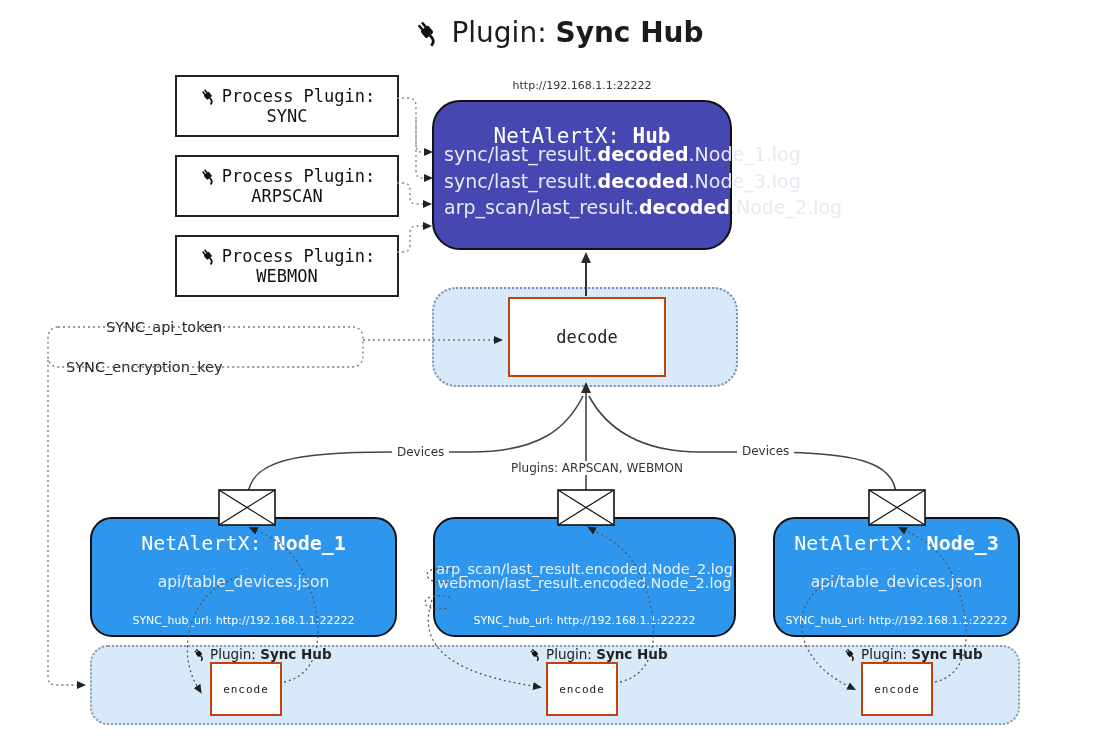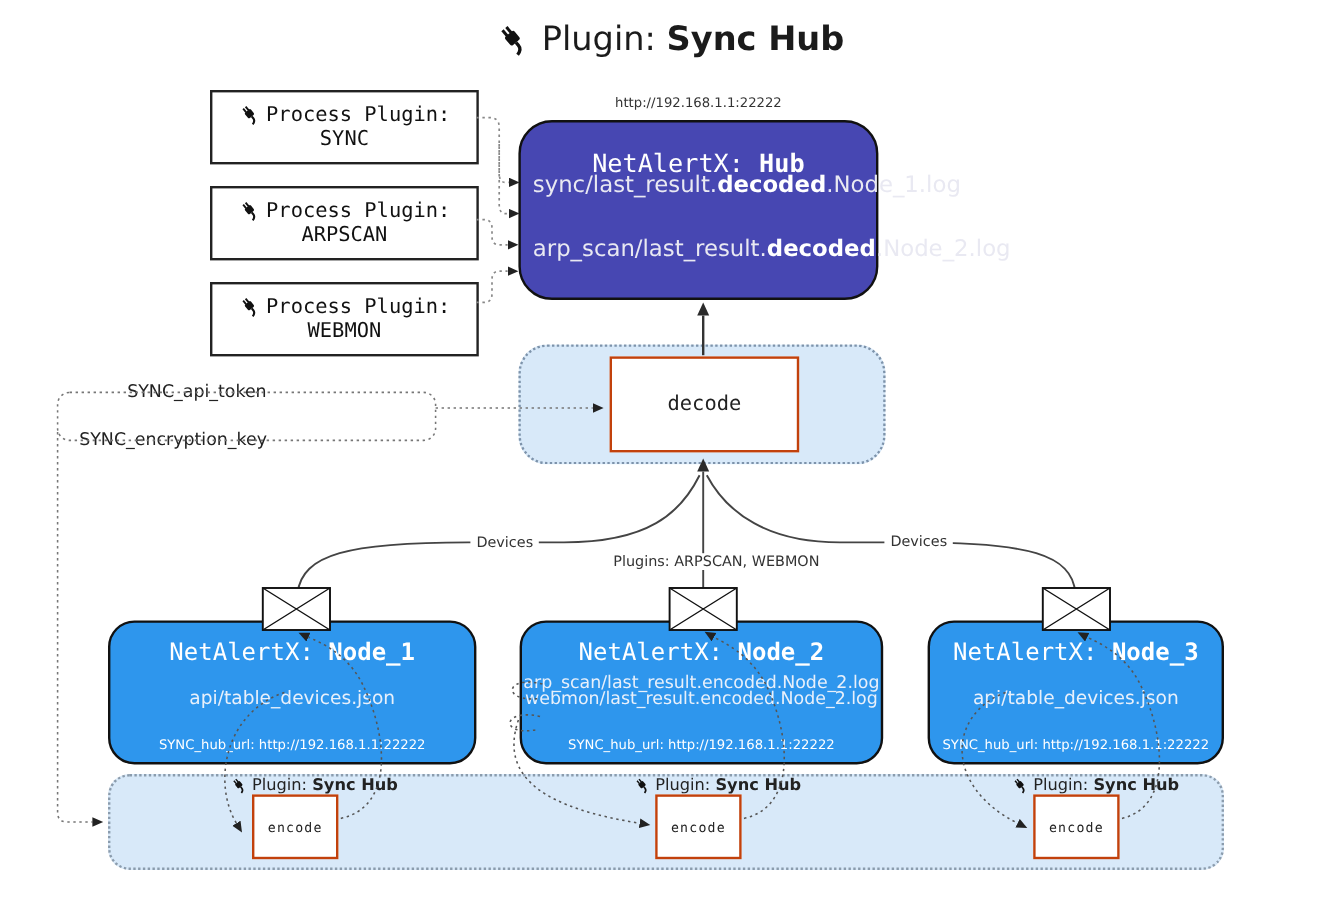--- a/index.html
+++ b/index.html
@@ -10,21 +10,21 @@
 
   
   .title{left:0;top:16px;width:1117px;display:flex;justify-content:center;align-items:center;
          gap:8px;font-size:28px;color:#1b1b1b;}
   .title b{font-weight:700;}
 
   
   .pbox{left:175px;width:220px;height:58px;background:#fff;border:2px solid #222;
         display:flex;flex-direction:column;justify-content:center;align-items:center;
         font-size:17px;color:#111;}
-  .pbox .l1{display:flex;align-items:flex-start;gap:4px;}
+  .pbox .l1{display:flex;align-items:center;gap:4px;}
 
   
   .hub-url{left:432px;top:79px;width:300px;text-align:center;font-size:11px;color:#333;}
   .hub{left:432px;top:100px;width:300px;height:150px;background:#4747b2;border:2.5px solid #111;
        border-radius:28px;box-sizing:border-box;color:#fff;}
   .hub-title{left:432px;top:124px;width:300px;text-align:center;font-size:21px;color:#fff;}
   .hub-line{left:444px;width:286px;font-size:19px;color:#e9e9f2;white-space:nowrap;}
   .hub-line b{color:#fff;}
 
   
@@ -111,35 +111,35 @@
         </svg>
       <span>Process Plugin:</span>
     </div>
     <div>WEBMON</div>
   </div>
 
   <div class="abs hub-url">http://192.168.1.1:22222</div>
   <div class="abs hub"></div>
   <div class="abs hub-title mono"><span>NetAlertX: </span><b>Hub</b></div>
   <div class="abs hub-line" style="top:143px;"><span>sync/last_result.</span><b>decoded</b><span>.Node_1.log</span></div>
+  <div class="abs hub-line" style="top:170px;"><span>sync/last_result.</span><b>decoded</b><span>.Node_3.log</span></div>
   <div class="abs hub-line" style="top:196px;"><span>arp_scan/last_result.</span><b>decoded</b><span>.Node_2.log</span></div>
 
   <div class="abs panel decode-wrap"></div>
   <div class="abs iobox decode-box mono">decode</div>
 
   <div class="abs tokenlabel" style="left:100px;top:319px;">SYNC_api_token</div>
   <div class="abs tokenlabel" style="left:60px;top:359px;">SYNC_encryption_key</div>
 
   <div class="abs node" style="left:90px;width:307px;">
     <div class="node-title mono"><span>NetAlertX: </span><b>Node_1</b></div>
     <div class="node-file" style="top:54px;">api/table_devices.json</div>
     <div class="node-url">SYNC_hub_url: http://192.168.1.1:22222</div>
   </div>
   <div class="abs node" style="left:433px;width:303px;">
-    <div class="node-title mono"><span>NetAlertX: </span><b>Node_2</b></div>
     <div class="node-file" style="top:42px;font-size:14.5px;">arp_scan/last_result.encoded.Node_2.log</div>
     <div class="node-file" style="top:56px;font-size:14.5px;">webmon/last_result.encoded.Node_2.log</div>
     <div class="node-url">SYNC_hub_url: http://192.168.1.1:22222</div>
   </div>
   <div class="abs node" style="left:773px;width:247px;">
     <div class="node-title mono"><span>NetAlertX: </span><b>Node_3</b></div>
     <div class="node-file" style="top:54px;">api/table_devices.json</div>
     <div class="node-url">SYNC_hub_url: http://192.168.1.1:22222</div>
   </div>
 

